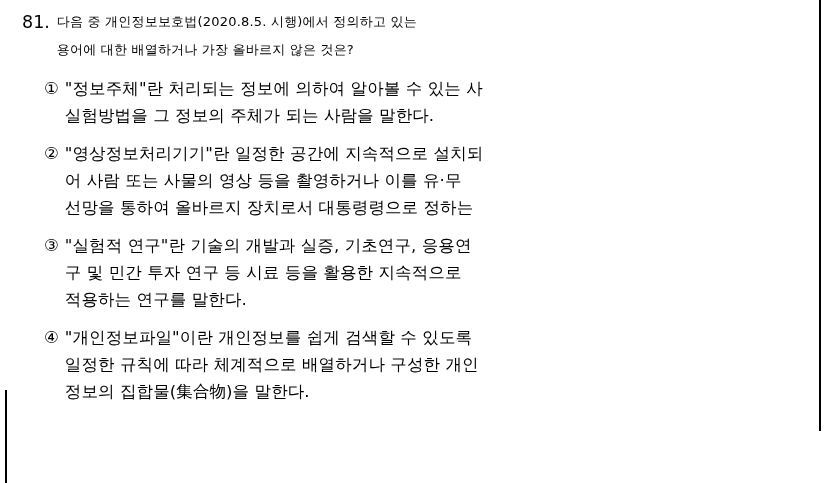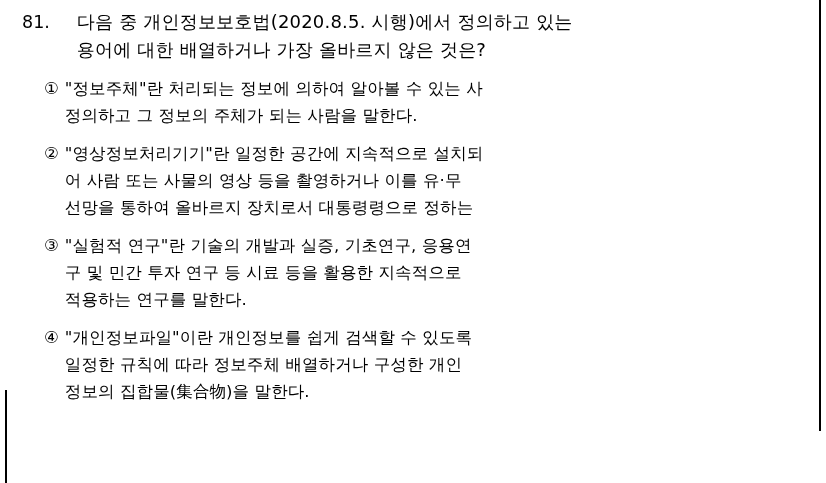--- a/index.html
+++ b/index.html
@@ -53,24 +53,23 @@
     align-items: flex-start;
   }
   .q-num {
     flex: 0 0 auto;
     font-size: 17.5px;
     line-height: 28px;
     padding-right: 7px;
   }
   .q-stem {
     flex: 1 1 auto;
-    font-size: 18px;
+    font-size: 13px;
     line-height: 28px;
     letter-spacing: 0.2px;
-    margin-left: 20px;
   }
   .q-stem .line {
     display: block;
     white-space: nowrap;
   }
 
   .choices {
     margin-top: 11px;
     padding-left: 22px;
   }
@@ -117,21 +116,21 @@
         <span class="line">용어에 대한 배열하거나 가장 올바르지 않은 것은?</span>
       </div>
     </div>
 
     <div class="choices">
 
       <div class="choice">
         <div class="choice-marker">①</div>
         <div class="choice-text">
           <span class="line">"정보주체"란 처리되는 정보에 의하여 알아볼 수 있는 사</span>
-          <span class="line">정의하고 그 정보의 주체가 되는 사람을 말한다.</span>
+          <span class="line">실험방법을 그 정보의 주체가 되는 사람을 말한다.</span>
         </div>
       </div>
 
       <div class="choice">
         <div class="choice-marker">②</div>
         <div class="choice-text">
           <span class="line">"영상정보처리기기"란 일정한 공간에 지속적으로 설치되</span>
           <span class="line">어 사람 또는 사물의 영상 등을 촬영하거나 이를 유·무</span>
           <span class="line">선망을 통하여 올바르지 장치로서 대통령령으로 정하는</span>
         </div>
@@ -143,20 +142,20 @@
           <span class="line">"실험적 연구"란 기술의 개발과 실증, 기초연구, 응용연</span>
           <span class="line">구 및 민간 투자 연구 등 시료 등을 활용한 지속적으로</span>
           <span class="line">적용하는 연구를 말한다.</span>
         </div>
       </div>
 
       <div class="choice choice-4">
         <div class="choice-marker">④</div>
         <div class="choice-text">
           <span class="line">"개인정보파일"이란 개인정보를 쉽게 검색할 수 있도록</span>
-          <span class="line">일정한 규칙에 따라 정보주체 배열하거나 구성한 개인</span>
+          <span class="line">일정한 규칙에 따라 체계적으로 배열하거나 구성한 개인</span>
           <span class="line">정보의 집합물(集合物)을 말한다.</span>
         </div>
       </div>
 
     </div>
   </div>
 </div>
 
 </body></html>

